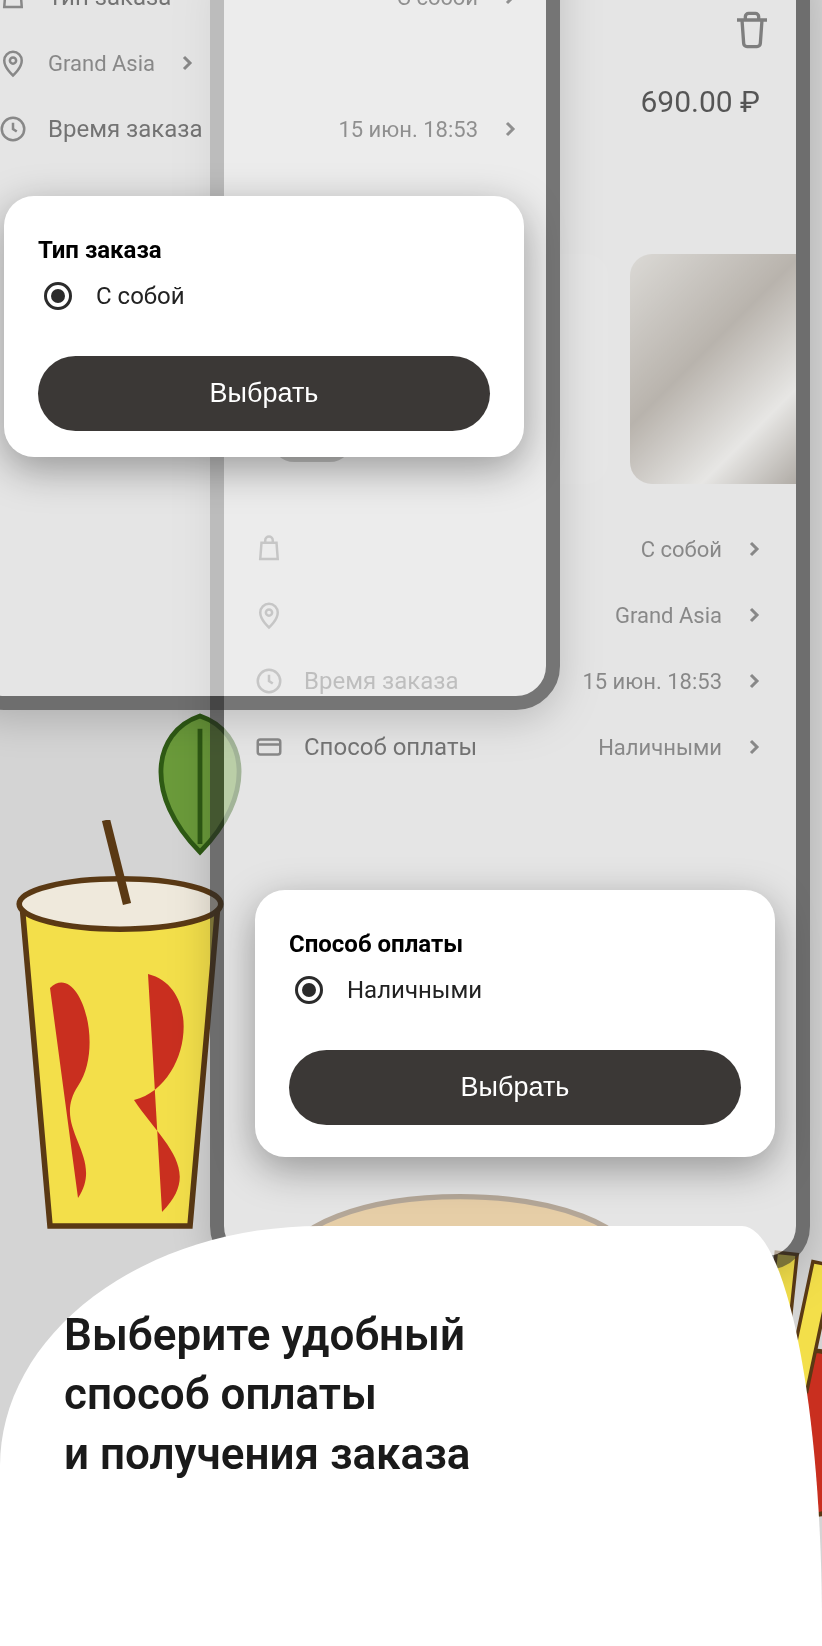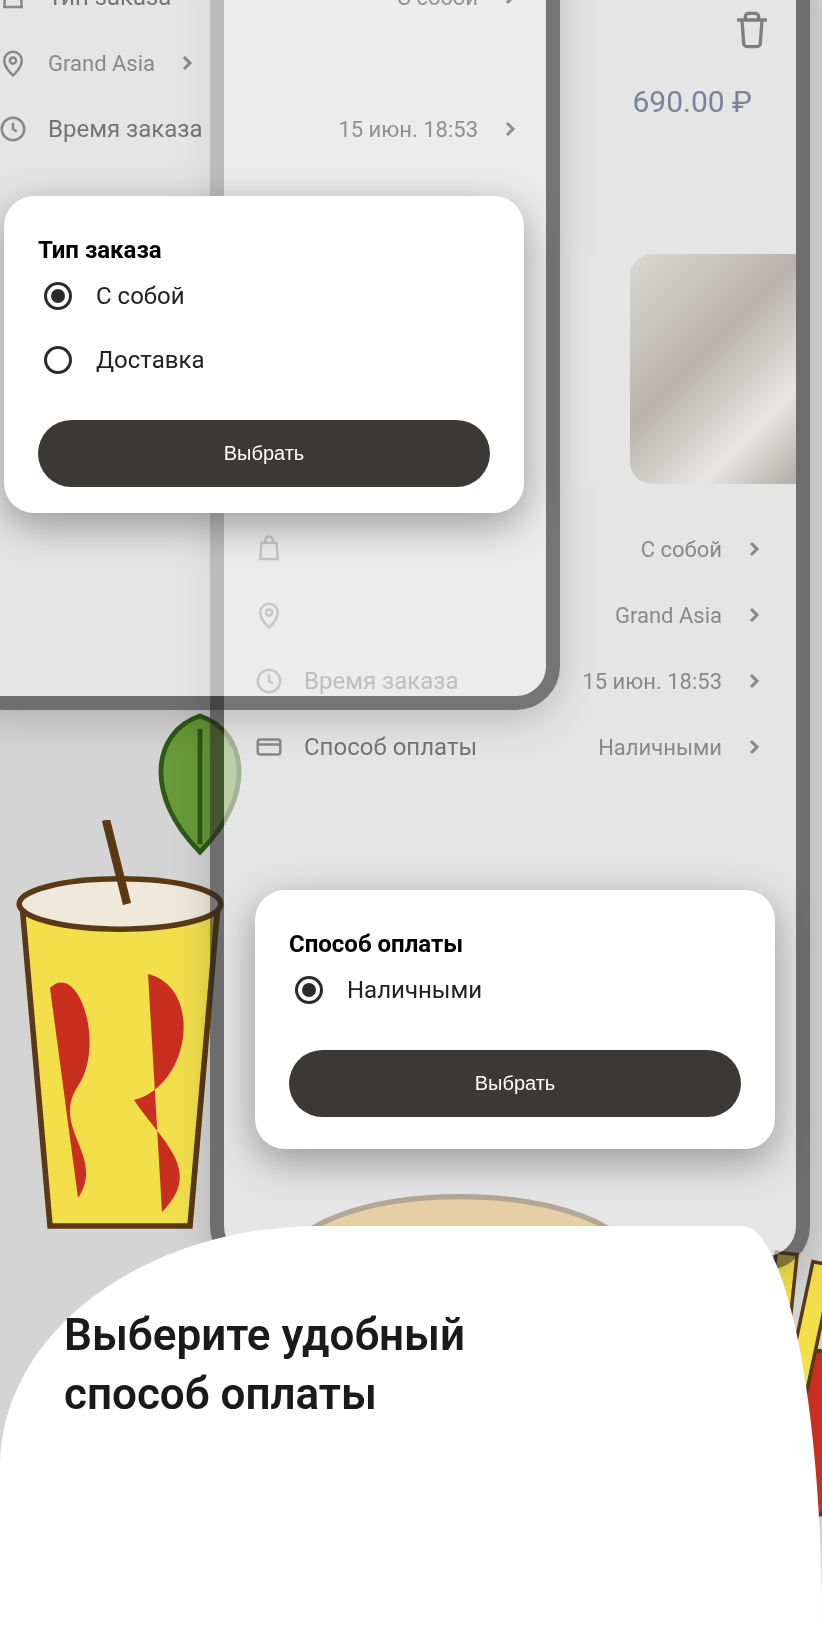--- a/index.html
+++ b/index.html
@@ -152,31 +152,31 @@
     color: #222;
   }
   .btn-primary {
     width: 100%;
     margin-top: 28px;
     background: #3b3836;
     color: #fff;
     border: none;
     border-radius: 40px;
     padding: 22px;
-    font-size: 20px;
+    font-size: 27px;
     cursor: pointer;
   }
 
   
   .price-top {
     position: absolute;
-    right: 44px;
+    right: 36px;
     top: 120px;
     font-size: 30px;
-    color: #1d4ed8;
+    color: #000000;
   }
   .trash {
     position: absolute;
     right: 24px;
     top: 46px;
     width: 40px;
     height: 40px;
     color: #444;
   }
   .cards-row {
@@ -426,34 +426,31 @@
     </div>
   </div>
 </div>
 
 <div class="sheet-left">
   <h2>Тип заказа</h2>
   <div class="radio-row">
     <span class="radio checked"></span>
     <span class="radio-label">С собой</span>
   </div>
-  <div class="radio-row">
-    <span class="radio"></span>
-    <span class="radio-label">Доставка</span>
-  </div>
   <button class="btn-primary">Выбрать</button>
 </div>
 
 <div class="sheet-right">
   <h2>Способ оплаты</h2>
   <div class="radio-row">
     <span class="radio checked"></span>
     <span class="radio-label">Наличными</span>
   </div>
   <button class="btn-primary">Выбрать</button>
 </div>
 
 <div class="caption-area">
   <div class="caption">
     <div>Выберите удобный</div>
     <div>способ оплаты</div>
+    <div>и получения заказа</div>
   </div>
 </div>
 
 </body></html>

